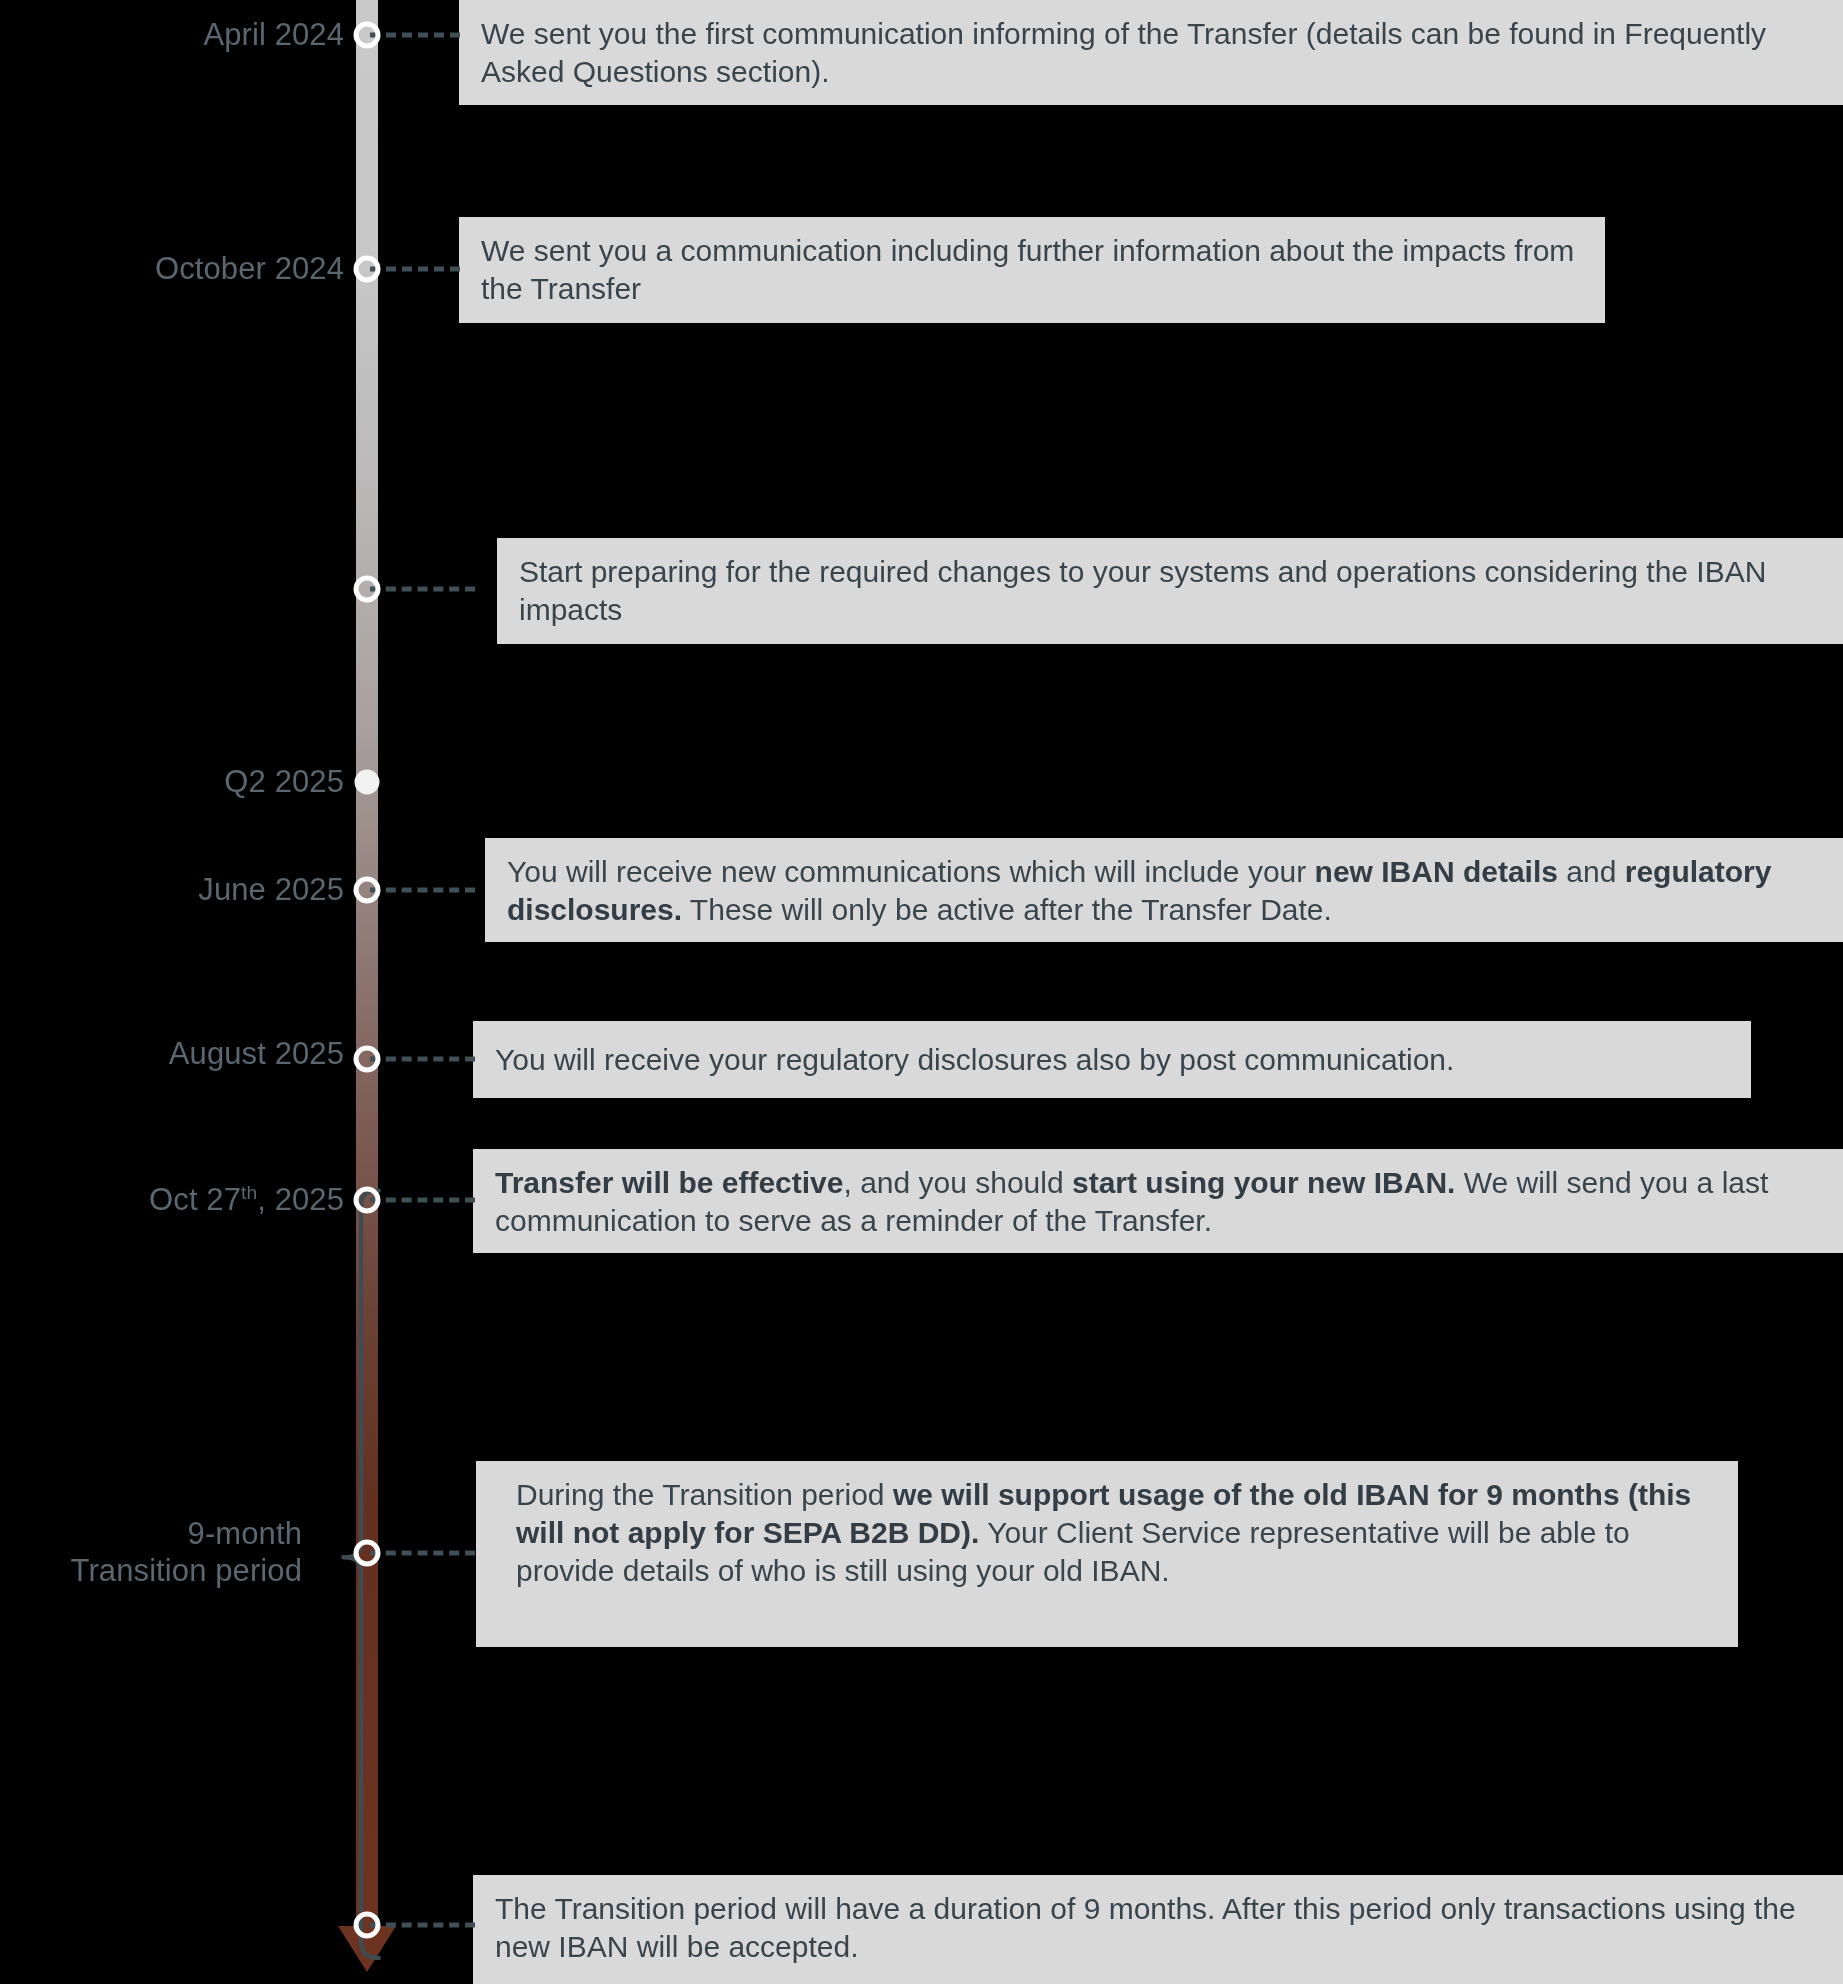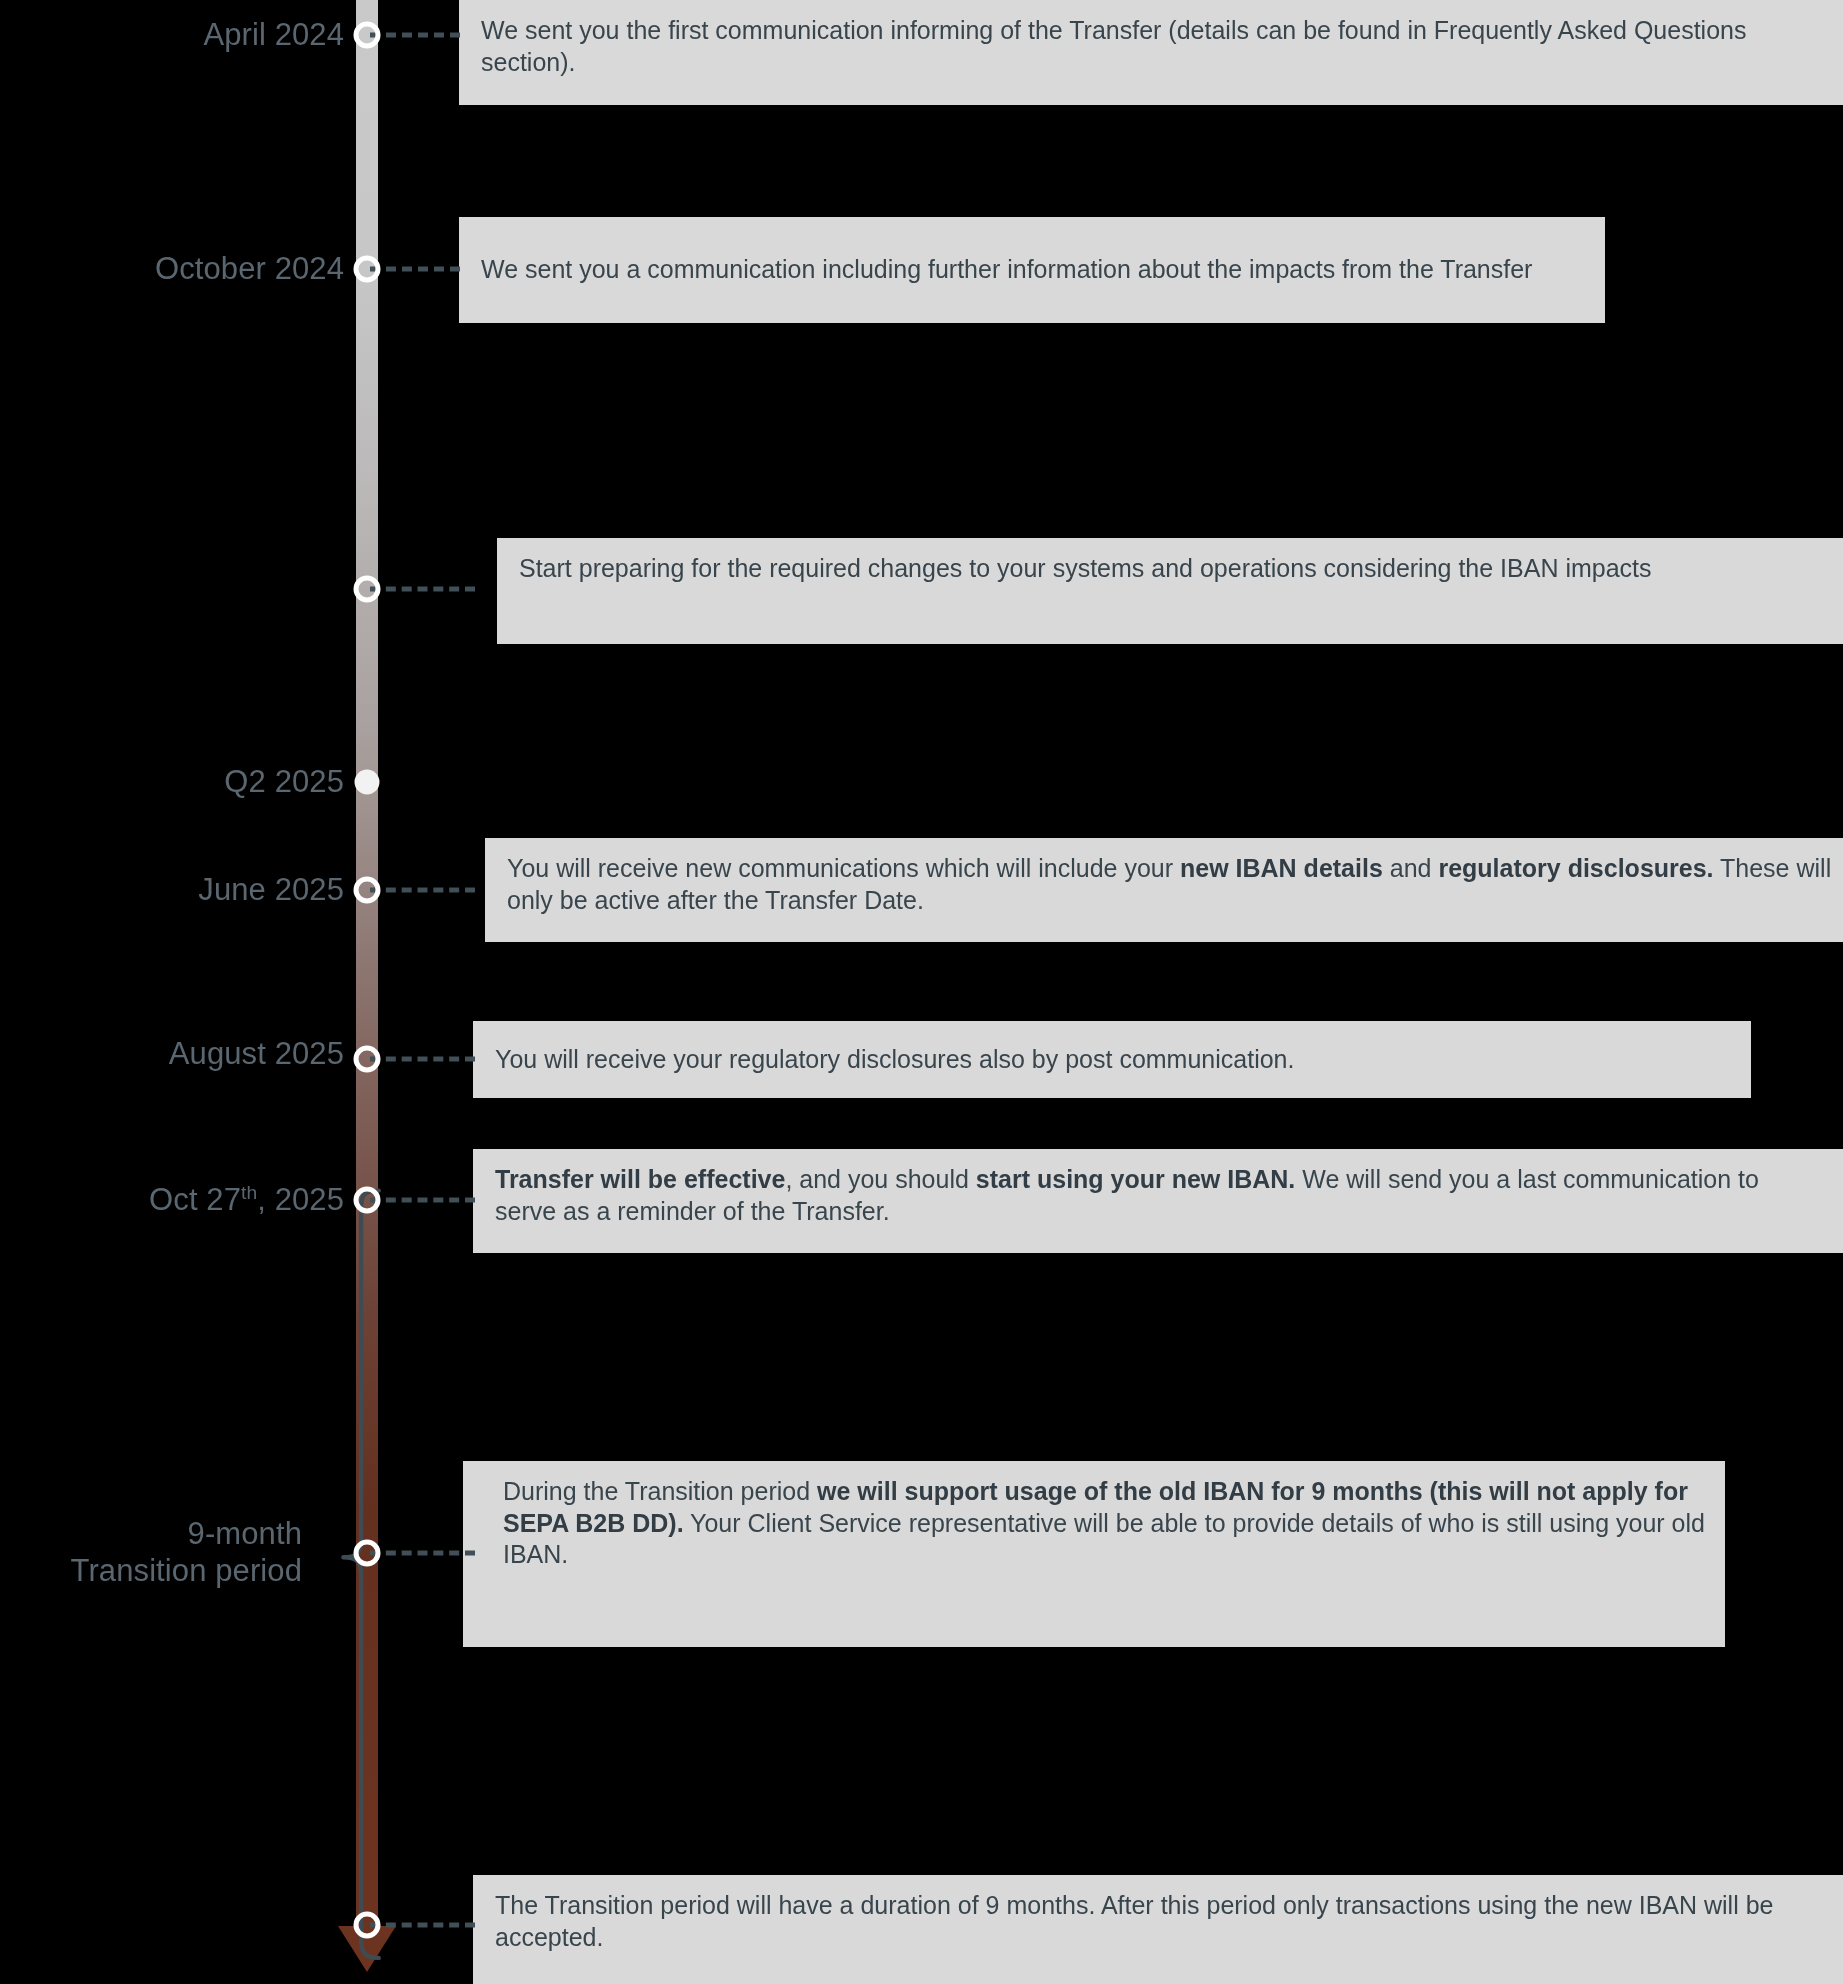--- a/index.html
+++ b/index.html
@@ -98,21 +98,21 @@
     vertical-align: super;
     line-height: 0;
   }
   .datelabel.two-line { white-space: normal; width: 459px; right: 1500px; }
 
   
   .box {
     position: absolute;
     background: #d9d9d9;
     color: #39454d;
-    font-size: 25px;
+    font-size: 30px;
     line-height: 1.26;
     padding: 15px 19px 15px 22px;
     box-sizing: border-box;
     z-index: 3;
   }
   .box b { font-weight: 700; color: #323d45; }
 
   
   .brace {
     position: absolute;
@@ -176,21 +176,21 @@
   <div class="marker" style="top:1200px;"></div>
   <div class="datelabel" style="top:1200px;">
     <span>Oct 27</span><sup>th</sup><span>, 2025</span>
   </div>
   <div class="box" style="left:473px; top:1149px; width:1370px; height:104px;">
     <span><b>Transfer will be effective</b><span>, and you should </span><b>start using your new IBAN.</b><span> We will send you a last communication to serve as a reminder of the Transfer.</span></span>
   </div>
 
   <div class="dash" style="left:370px; top:1553px; width:105px;"></div>
   <div class="marker" style="top:1553px;"></div>
-  <div class="box" style="left:463px; top:1461px; width:1262px; height:186px;padding-left:40px;">
+  <div class="box" style="left:476px; top:1461px; width:1262px; height:186px;padding-left:40px;">
     <span><span>During the Transition period </span><b>we will support usage of the old IBAN for 9 months (this will not apply for SEPA B2B DD).</b><span> Your Client Service representative will be able to provide details of who is still using your old IBAN.</span></span>
   </div>
 
   <div class="dash" style="left:370px; top:1925px; width:105px;"></div>
   <div class="marker" style="top:1925px;"></div>
   <div class="box" style="left:473px; top:1875px; width:1370px; height:110px;">
     <span>The Transition period will have a duration of 9 months. After this period only transactions using the new IBAN will be accepted.</span>
   </div>
 
 </div>

